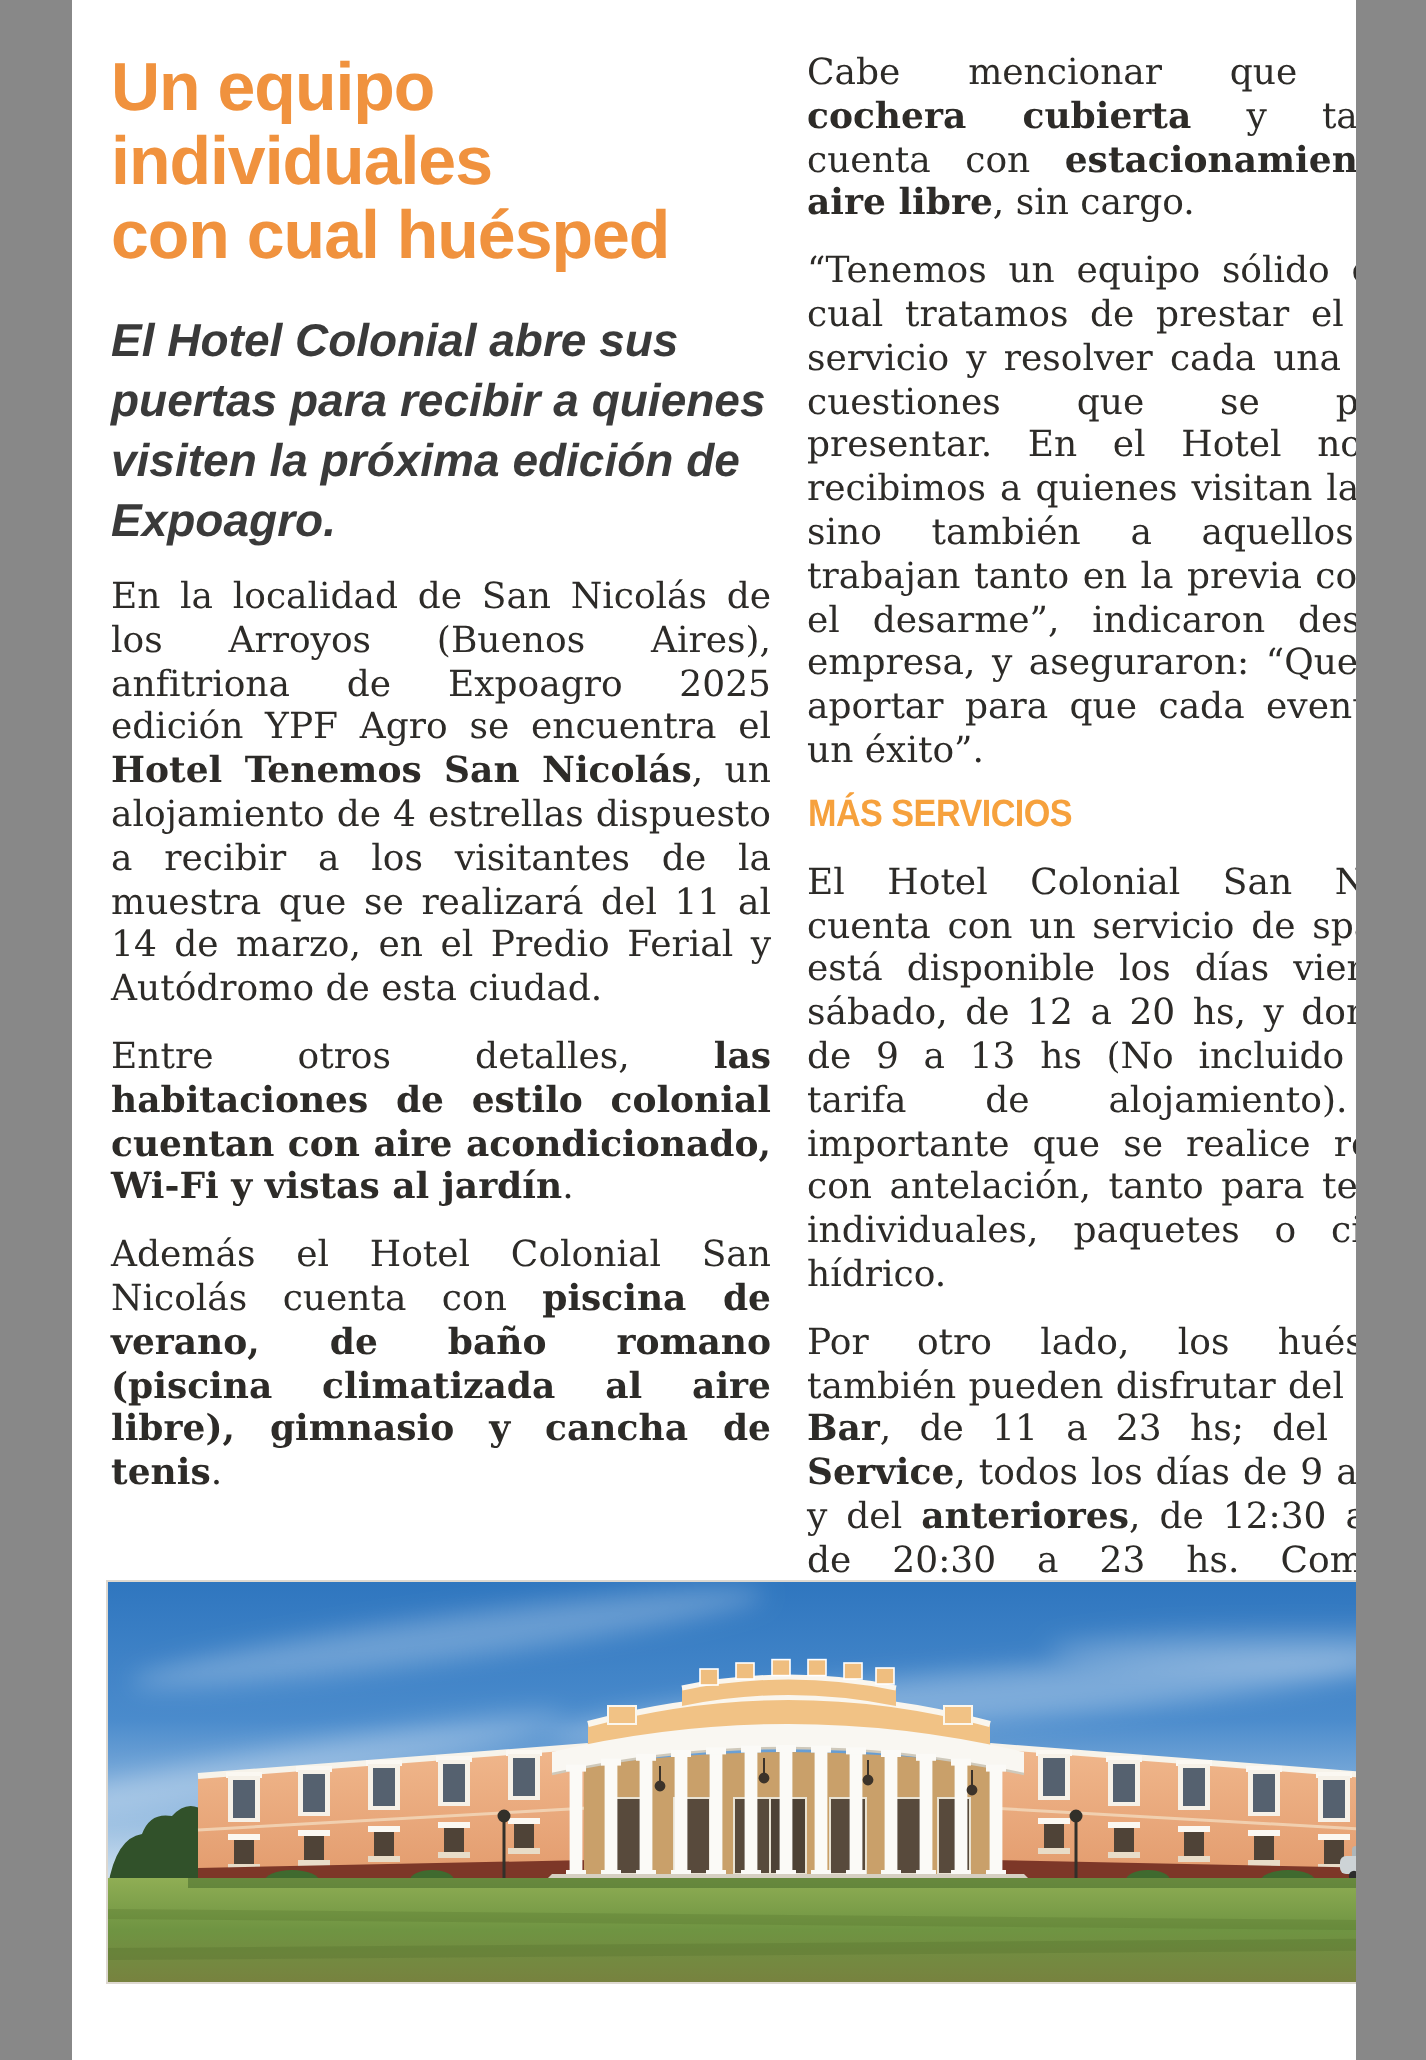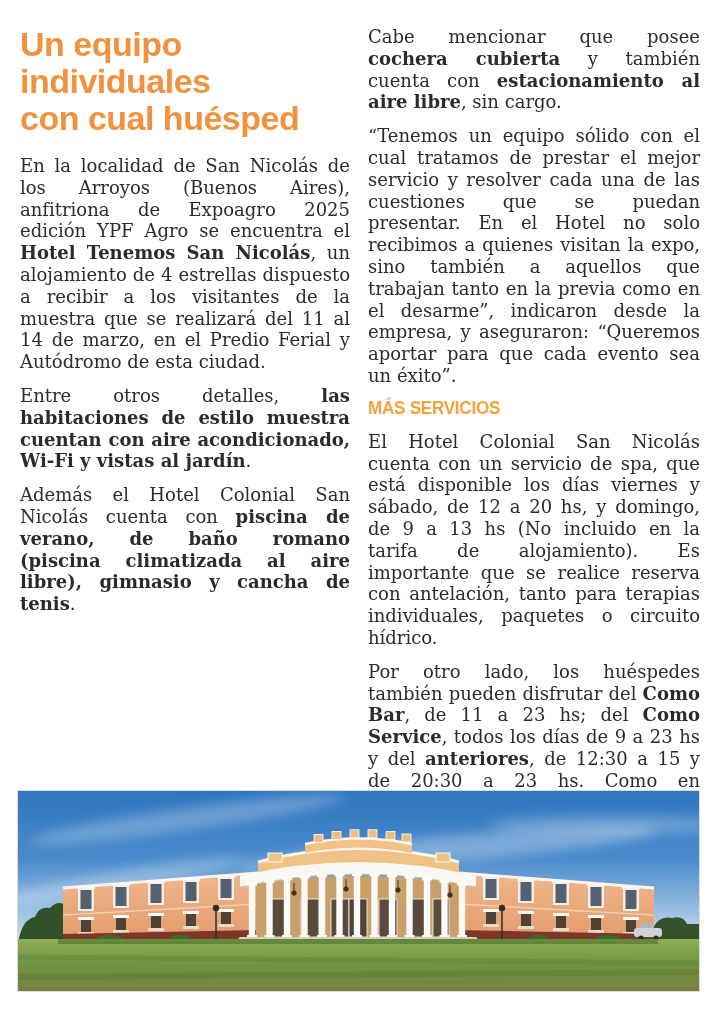--- a/index.html
+++ b/index.html
@@ -1,19 +1,19 @@
 <!DOCTYPE html>
 <html lang="es" style="--page-bg: #FFFFFF; --headline-orange: #F0923E; --kicker-orange: #F6A13D; --standfirst-text: #3A3A3A; --body-text: #2D2B28; --photo-sky-blue: #2F76BF; --photo-building-salmon: #E9A97D; --photo-facade-cream: #F1C285; --photo-column-white: #FBFAF7; --photo-lawn-green: #6F9442;"><head>
 <meta charset="utf-8">
 <style>
   html,body{margin:0;padding:0;}
   body{background:#888;}
   .page{
     position:relative;
-    width:713px;height:1030px;
+    width:642px;height:1030px;
     margin:0 auto;
     background:var(--page-bg,#ffffff);
     overflow:hidden;
     font-family:"DejaVu Serif", serif;
   }
   .col{position:absolute;top:0;}
   .col-left{left:20px;width:330px;top:26px;}
   .col-right{left:368px;width:332px;top:14px;}
 
   .headline{
@@ -72,22 +72,28 @@
 <body>
 
 <div class="page">
 
   <div class="col col-left">
     <h1 class="headline">
       <span class="hl">Un equipo</span>
       <span class="hl">individuales</span>
       <span class="hl">con cual huésped</span>
     </h1>
+    <p class="standfirst">
+      <span class="sf">El Hotel Colonial abre sus</span>
+      <span class="sf">puertas para recibir a quienes</span>
+      <span class="sf">visiten la próxima edición de</span>
+      <span class="sf">Expoagro.</span>
+    </p>
     <p class="body">En la localidad de San Nicolás de los Arroyos (Buenos Aires), anfitriona de Expoagro 2025 edición YPF Agro se encuentra el <b>Hotel Tenemos San Nicolás</b>, un alojamiento de 4 estrellas dispuesto a recibir a los visitantes de la muestra que se realizará del 11 al 14 de marzo, en el Predio Ferial y Autódromo de esta ciudad.</p>
-    <p class="body">Entre otros detalles, <b>las habitaciones de estilo muestra cuentan con aire acondicionado, Wi-Fi y vistas al jardín</b>.</p>
+    <p class="body">Entre otros detalles, <b>las habitaciones de estilo colonial cuentan con aire acondicionado, Wi-Fi y vistas al jardín</b>.</p>
     <p class="body">Además el Hotel Colonial San Nicolás cuenta con <b>piscina de verano, de baño romano (piscina climatizada al aire libre), gimnasio y cancha de tenis</b>.</p>
   </div>
 
   <div class="col col-right">
     <p class="body">Cabe mencionar que posee <b>cochera cubierta</b> y también cuenta con <b>estacionamiento al aire libre</b>, sin cargo.</p>
     <p class="body">“Tenemos un equipo sólido con el cual tratamos de prestar el mejor servicio y resolver cada una de las cuestiones que se puedan presentar. En el Hotel no solo recibimos a quienes visitan la expo, sino también a aquellos que trabajan tanto en la previa como en el desarme”, indicaron desde la empresa, y aseguraron: “Queremos aportar para que cada evento sea un éxito”.</p>
     <h2 class="kicker">MÁS SERVICIOS</h2>
     <p class="body">El Hotel Colonial San Nicolás cuenta con un servicio de spa, que está disponible los días viernes y sábado, de 12 a 20 hs, y domingo, de 9 a 13 hs (No incluido en la tarifa de alojamiento). Es importante que se realice reserva con antelación, tanto para terapias individuales, paquetes o circuito hídrico.</p>
     <p class="body">Por otro lado, los huéspedes también pueden disfrutar del <b>Como Bar</b>, de 11 a 23 hs; del <b>Como Service</b>, todos los días de 9 a 23 hs y del <b>anteriores</b>, de 12:30 a 15 y de 20:30 a 23 hs. Como en ediciones anteriores, el Hotel Colonial San Nicolás será sede de la cena de expositores de la Capital Nacional de los Agronegocios.</p>
   </div>

